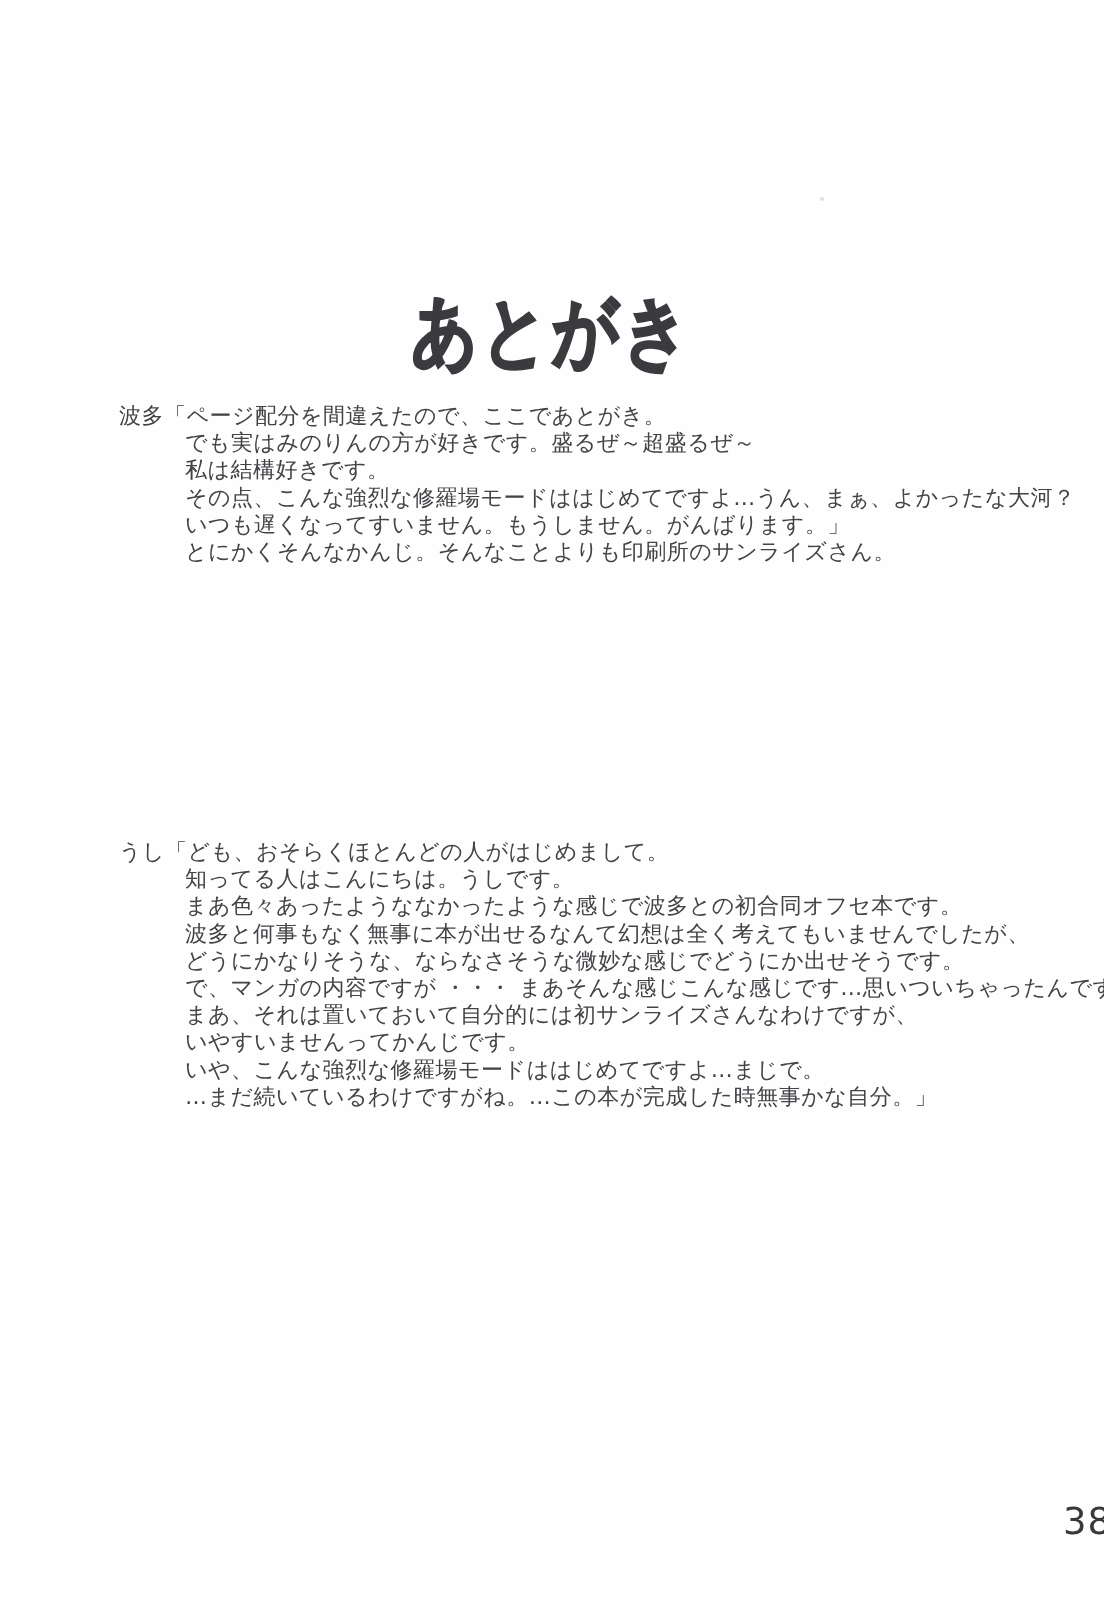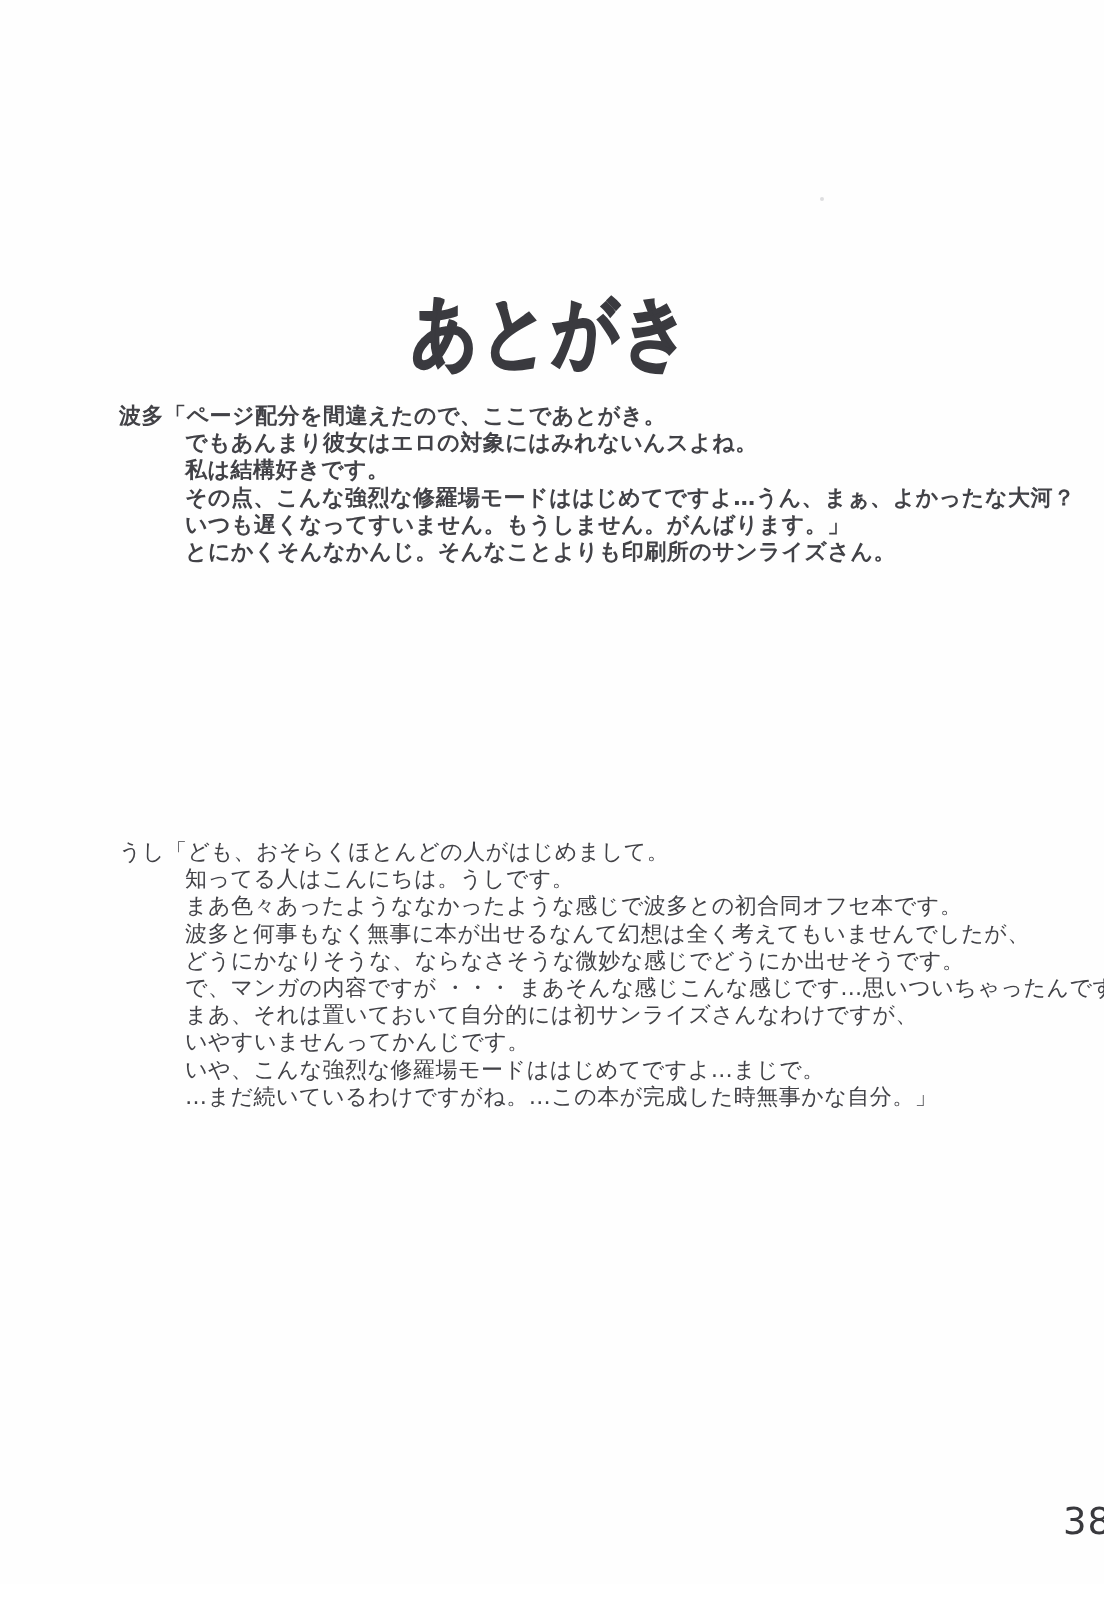--- a/index.html
+++ b/index.html
@@ -31,21 +31,21 @@
   }
   .block {
     position: absolute;
     left: 119px;
     font-size: 22px;
     line-height: 27.2px;
     letter-spacing: 0.5px;
     color: #424247;
     white-space: nowrap;
   }
-  .block-1 { top: 402px; font-weight: bold; }
+  .block-1 { top: 402px; }
   .block-2 { top: 838px; }
   .line { height: 27.2px; }
   .line.cont { padding-left: 66px; }
   .speaker { display: inline-block; min-width: 44px; }
   .page-number {
     position: absolute;
     top: 1500px;
     left: 1063px;
     font-size: 37px;
     color: #39393d;
@@ -78,21 +78,21 @@
 </style>
 </head>
 <body>
 
 <div class="page">
 
   <h1 class="title">あとがき</h1>
 
   <div class="block block-1">
     <div class="line first"><span class="speaker">波多</span><span>「</span><span>ページ配分を間違えたので、ここであとがき。</span></div>
-      <div class="line cont">でもあんまり彼女はエロの対象にはみれないんスよね。</div>
+      <div class="line cont">でも実はみのりんの方が好きです。盛るぜ～超盛るぜ～</div>
       <div class="line cont">私は結構好きです。</div>
       <div class="line cont">その点、こんな強烈な修羅場モードははじめてですよ…うん、まぁ、よかったな大河？</div>
       <div class="line cont">いつも遅くなってすいません。もうしません。がんばります。」</div>
       <div class="line cont">とにかくそんなかんじ。そんなことよりも印刷所のサンライズさん。</div>
     </div>
 
   <div class="block block-2">
     <div class="line first"><span class="speaker">うし</span><span>「</span><span>ども、おそらくほとんどの人がはじめまして。</span></div>
   <div class="line cont">知ってる人はこんにちは。うしです。</div>
       <div class="line cont">まあ色々あったようななかったような感じで波多との初合同オフセ本です。</div>

